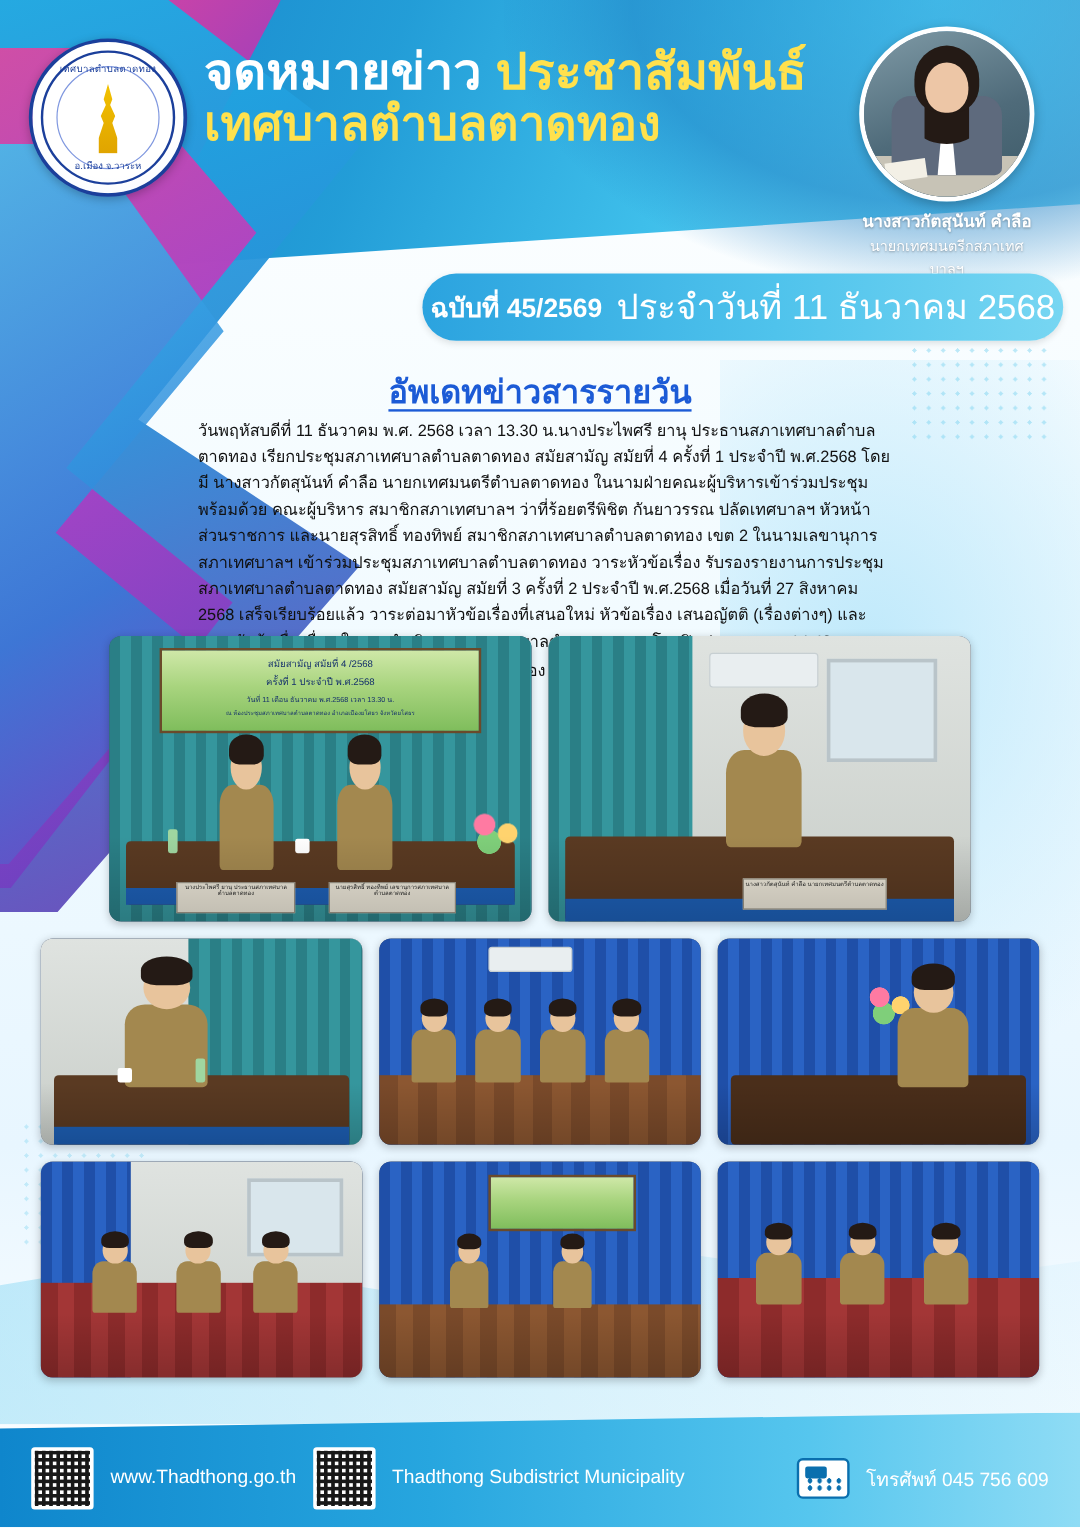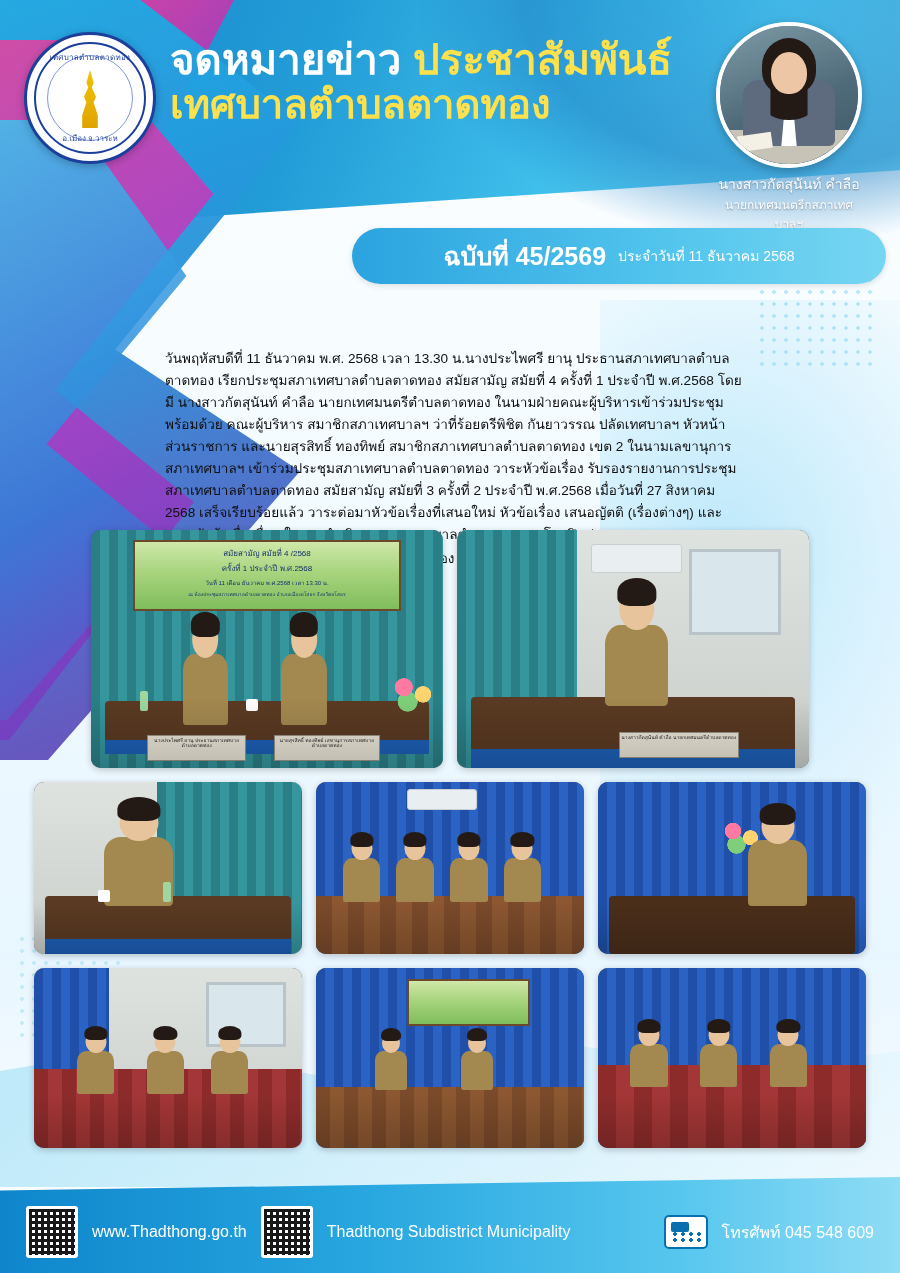--- a/index.html
+++ b/index.html
@@ -138,33 +138,33 @@
   .p-hair2{
     position:absolute; left:50%; transform:translateX(-50%); bottom:44px;
     width:58px; height:40px; background:#241a15; border-radius:40% 40% 50% 50%;
     clip-path:polygon(0 0,18% 0,18% 100%,0 100%,100% 100%,82% 100%,82% 0,100% 0);
   }
   .p-face{
     position:absolute; left:50%; transform:translateX(-50%); bottom:70px;
     width:36px; height:42px; background:#edc6a6; border-radius:50% 50% 46% 46%;
   }
   .p-paper{ position:absolute; left:18px; bottom:14px; width:34px; height:16px; background:#f3f0e6; transform:rotate(-8deg); }
-  .p-name{ font-size:14px; color:#ffffff; font-weight:normal; margin-top:5px; text-shadow:0 1px 2px rgba(0,0,0,.35); }
+  .p-name{ font-size:14px; color:#ffffff; font-weight:bold; margin-top:5px; text-shadow:0 1px 2px rgba(0,0,0,.35); }
   .p-role{ font-size:12px; color:#ffffff; text-shadow:0 1px 2px rgba(0,0,0,.35); }
 
   
   .issue-bar{
     position:absolute; left:352px; top:228px; width:534px; height:56px;
     background:linear-gradient(90deg,#2ba3df 0%,#4fc3ec 55%,#77d6f2 100%);
     border-radius:28px;
     display:flex; align-items:center; justify-content:center; gap:12px;
     box-shadow:0 2px 6px rgba(0,0,0,.12);
   }
-  .issue-no{ font-size:25px; font-weight:bold; color:#ffffff; }
-  .issue-date{ font-size:14px; color:#ffffff; }
+  .issue-no{ font-size:22px; font-weight:bold; color:#ffffff; }
+  .issue-date{ font-size:29px; color:#ffffff; }
 
   
   .body-title{
     position:absolute; left:0; right:0; top:305px; text-align:center;
     font-size:27px; font-weight:bold; color:#1c5bd6;
     text-decoration:underline; text-underline-offset:5px;
   }
   .article{
     position:absolute; left:165px; top:348px; width:582px;
     font-size:13.6px; line-height:1.62; color:#111111; text-align:left;
@@ -295,20 +295,21 @@
       <div class="p-name">นางสาวกัตสุนันท์ คำลือ</div>
       <div class="p-role">นายกเทศมนตรีกสภาเทศบาลฯ</div>
     </div>
   </div>
 
   <div class="issue-bar">
     <span class="issue-no">ฉบับที่ 45/2569</span>
     <span class="issue-date">ประจำวันที่ 11 ธันวาคม 2568</span>
   </div>
 
+  <div class="body-title">อัพเดทข่าวสารรายวัน</div>
 
   <div class="article">
     <p>วันพฤหัสบดีที่ 11 ธันวาคม พ.ศ. 2568 เวลา 13.30 น.นางประไพศรี ยานุ ประธานสภาเทศบาลตำบลตาดทอง เรียกประชุมสภาเทศบาลตำบลตาดทอง สมัยสามัญ สมัยที่ 4 ครั้งที่ 1 ประจำปี พ.ศ.2568 โดยมี นางสาวกัตสุนันท์ คำลือ นายกเทศมนตรีตำบลตาดทอง ในนามฝ่ายคณะผู้บริหารเข้าร่วมประชุม พร้อมด้วย คณะผู้บริหาร สมาชิกสภาเทศบาลฯ ว่าที่ร้อยตรีพิชิต กันยาวรรณ ปลัดเทศบาลฯ หัวหน้าส่วนราชการ และนายสุรสิทธิ์ ทองทิพย์ สมาชิกสภาเทศบาลตำบลตาดทอง เขต 2 ในนามเลขานุการสภาเทศบาลฯ เข้าร่วมประชุมสภาเทศบาลตำบลตาดทอง วาระหัวข้อเรื่อง รับรองรายงานการประชุมสภาเทศบาลตำบลตาดทอง สมัยสามัญ สมัยที่ 3 ครั้งที่ 2 ประจำปี พ.ศ.2568 เมื่อวันที่ 27 สิงหาคม 2568 เสร็จเรียบร้อยแล้ว วาระต่อมาหัวข้อเรื่องที่เสนอใหม่ หัวข้อเรื่อง เสนอญัตติ (เรื่องต่างๆ) และวาระหัวข้อเรื่องอื่นๆ ในการดำเนินงานของเทศบาลตำบลตาดทอง โดยปิดประชุมเวลา 14.40 น.</p>
     <p class="place">สถานที่ : ณ ห้องประชุมสภาเทศบาลตำบลตาดทอง ตำบลตาดทอง อำเภอเมืองยโสธร จังหวัดยโสธร</p>
   </div>
 
   <div class="photos">
 
     <div class="row r1">
       <div class="ph">
@@ -441,16 +442,16 @@
     <div class="qr">
         <div class="qr-in"></div>
       </div>
     <div class="f-url">www.Thadthong.go.th</div>
     <div class="qr">
         <div class="qr-in"></div>
       </div>
     <div class="f-text">Thadthong Subdistrict Municipality</div>
     <div class="spacer"></div>
     <div class="phone-icon"></div>
-    <div class="f-phone">โทรศัพท์ 045 548 609</div>
+    <div class="f-phone">โทรศัพท์ 045 756 609</div>
   </div>
 
 </div>
 
 </body></html>

